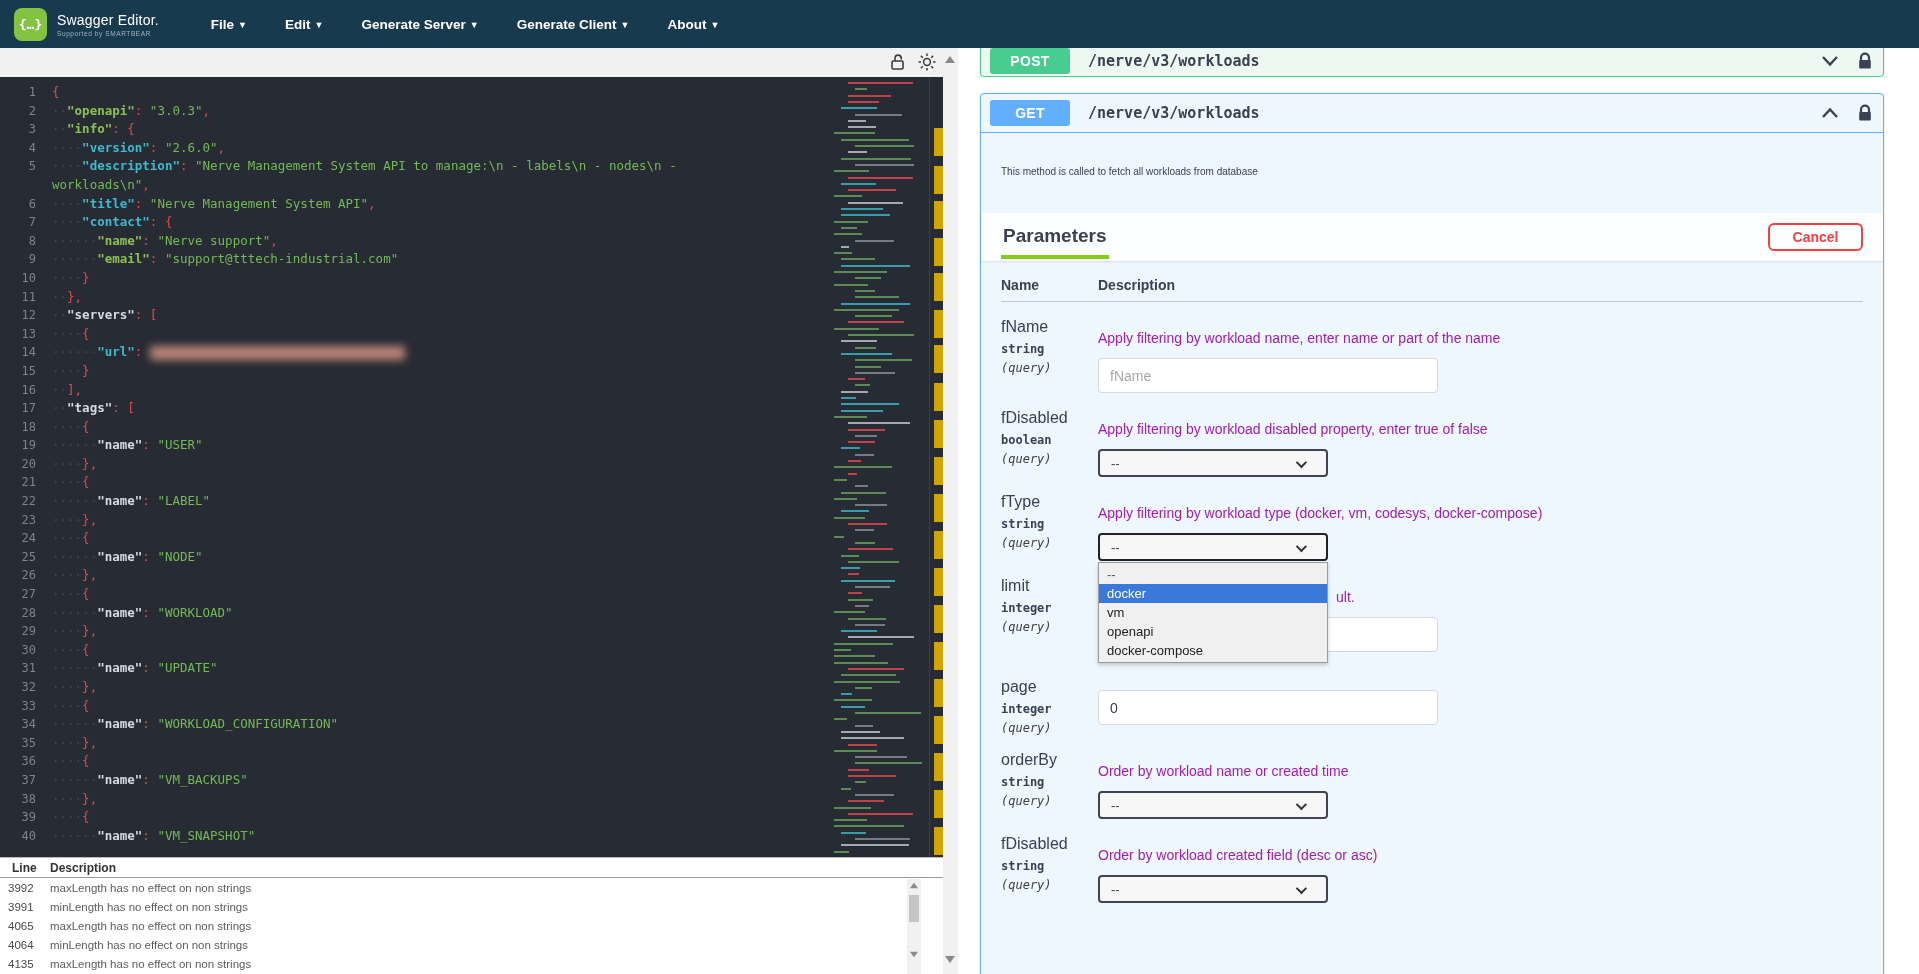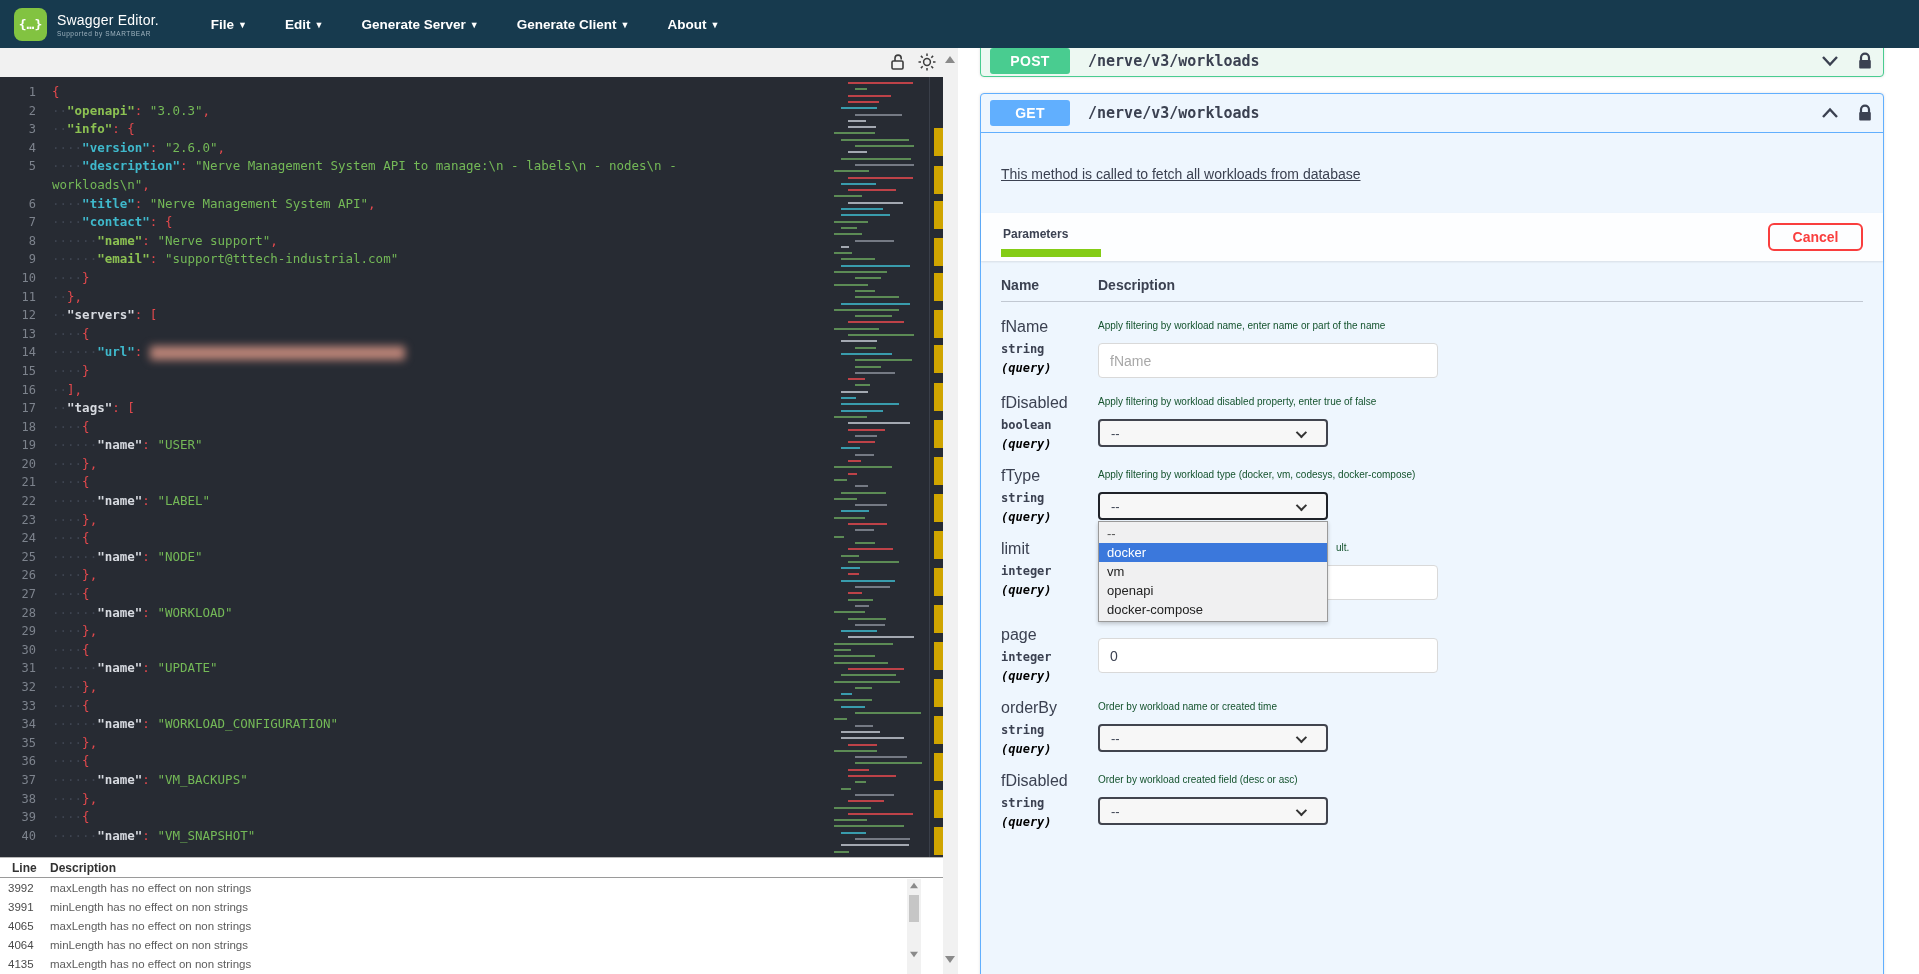--- a/index.html
+++ b/index.html
@@ -67,35 +67,35 @@
   .op-header { position:relative; display:flex; align-items:center; padding-left:9px; }
   .post .op-header { height:31px; }
   .get  .op-header { height:39px; border-bottom:1px solid #61affe; }
   .method-badge { min-width:80px; height:26px; border-radius:3px; color:#fff; font-weight:bold; font-size:14px;
                   display:flex; align-items:center; justify-content:center; letter-spacing:.3px; }
   .badge-post { background:#49cc90; }
   .badge-get  { background:#61affe; }
   .op-path { margin-left:18px; font-family:"DejaVu Sans Mono", monospace; font-weight:bold; font-size:15px; color:#3b4151; }
   .op-right { position:absolute; right:10px; top:0; height:100%; display:flex; align-items:center; }
   .chev { margin-right:18px; }
-  .desc-wrap { padding:33px 20px 0 20px; height:80px; font-size:14px; color:#3b4151;text-decoration:underline; }
+  .desc-wrap { padding:33px 20px 0 20px; height:80px; font-size:10px; color:#3b4151; }
   .section-header { height:48px; background:rgba(255,255,255,.85); box-shadow:0 1px 2px rgba(0,0,0,.1);
                     display:flex; align-items:center; justify-content:space-between; padding:0 20px; }
-  .tab-parameters { font-size:12px; font-weight:bold; color:#3b4151; padding:9px 2px 8px 2px; border-bottom:8px solid #84cc16; min-width:100px; }
+  .tab-parameters { font-size:19px; font-weight:bold; color:#3b4151; padding:9px 2px 8px 2px; border-bottom:4px solid #84cc16; min-width:100px; }
   .btn-cancel { width:95px; height:28px; border:2px solid #f93e3e; border-radius:6px; background:transparent;
                 color:#f93e3e; font-weight:bold; font-size:14px; cursor:pointer; }
   .tablewrap { padding:16px 20px 0 20px; }
   .thead { display:grid; grid-template-columns:97px 1fr; padding-bottom:8px; border-bottom:1px solid rgba(59,65,81,.25); }
   .thead div { font-size:14px; font-weight:bold; color:#3b4151; }
   .prow { display:grid; grid-template-columns:97px 1fr; margin-top:16px; }
   .prow.mt-lg { margin-top:26px; }
   .pname { font-size:16px; color:#3b4151; }
   .ptype { font-family:"DejaVu Sans Mono", monospace; font-weight:bold; font-size:12px; color:#3b4151; margin-top:6px; }
-  .pin   { font-family:"DejaVu Sans Mono", monospace; font-style:italic; font-size:12px; color:#000000; margin-top:5px;font-weight:bold; }
-  .pdesc { font-size:10px; color:#14532d; margin-top:2px; }
+  .pin   { font-family:"DejaVu Sans Mono", monospace; font-style:italic; font-size:12px; color:#404040; margin-top:5px; }
+  .pdesc { font-size:14px; color:#a21caf; margin-top:12px; }
   .pctl  { margin-top:12px; position:relative; }
   .pinput { width:340px; height:35px; border:1px solid #d9d9d9; border-radius:4px; padding:0 11px;
             font-size:14px; color:#3b4151; background:#fff; font-family:"Liberation Sans", sans-serif; }
   .pinput::placeholder { color:#a8a8a8; }
   .psel { width:230px; height:28px; border:2px solid #41444e; border-radius:4px; background:#f7f7f7;
           display:flex; align-items:center; padding:0 11px; font-size:13px; color:#3b4151; position:relative; cursor:pointer; }
   .psel.focused { border-color:#1f2229; }
   .sel-chev { position:absolute; right:22px; top:9px; width:8px; height:8px;
               border-right:2px solid #333; border-bottom:2px solid #333; transform:rotate(45deg) translateY(-2px); }
   .dropdown { position:absolute; left:0; top:29px; width:230px; background:#f0f0f1; border:1px solid #9a9a9a;

